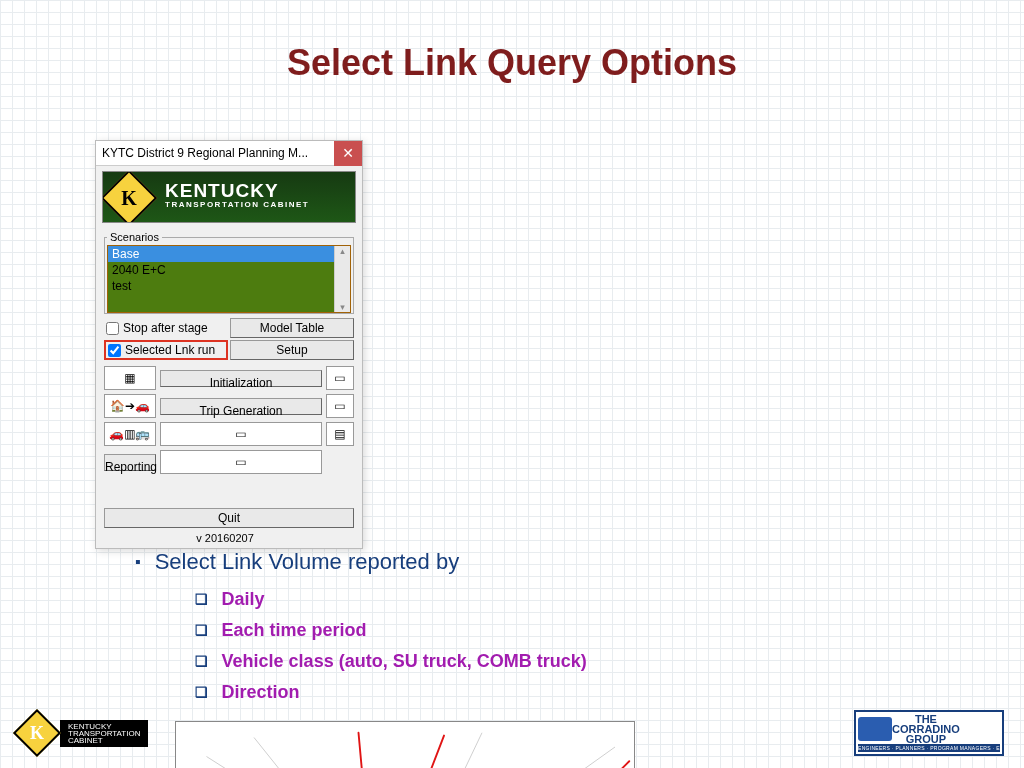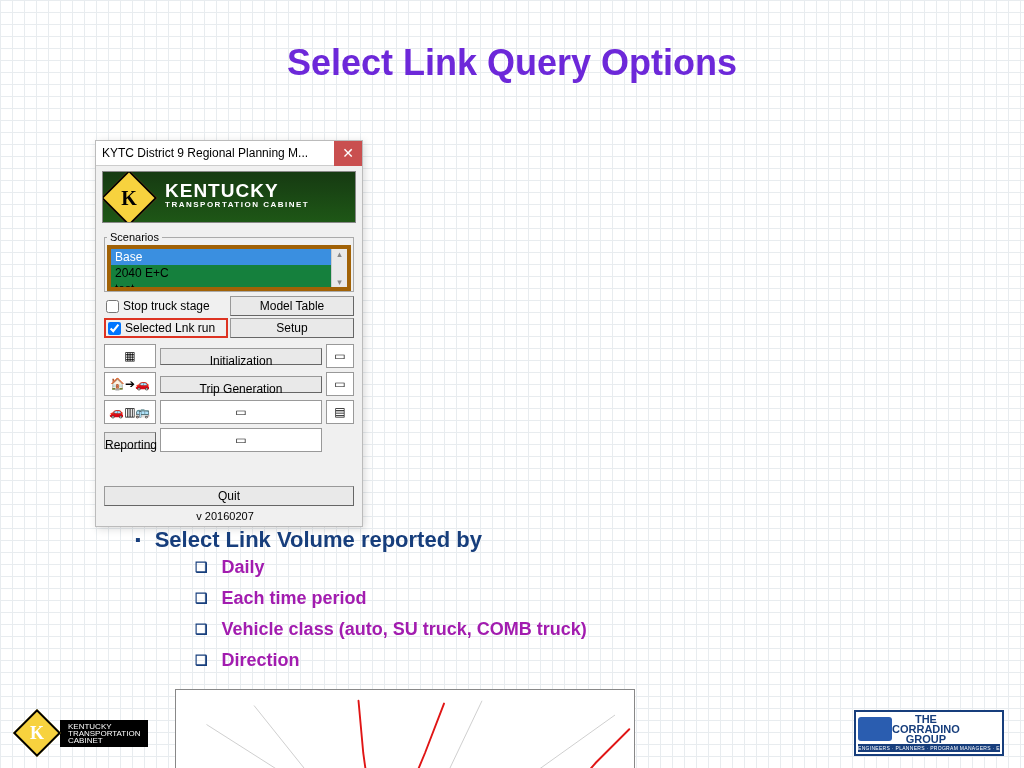--- a/index.html
+++ b/index.html
@@ -10,21 +10,21 @@
     position: relative;
     background-color: #fff;
     background-image:
       linear-gradient(#e8ecef 1px, transparent 1px),
       linear-gradient(90deg, #e8ecef 1px, transparent 1px);
     background-size: 12px 12px;
     overflow: hidden;
   }
   .title {
     text-align: center;
-    color: #6d28d9;
+    color: #7f1d1d;
     font-size: 36px;
     font-weight: bold;
     padding-top: 42px;
   }
   .content {
     position: absolute;
     top: 140px;
     left: 95px;
     right: 40px;
     display: flex;
@@ -101,23 +101,23 @@
   .banner .btxt .l1{ font-size:19px; line-height:18px;}
   .banner .btxt .l2{ font-size:8px; letter-spacing:1.5px;}
   fieldset.scen {
     margin: 0 8px 4px 8px;
     border: 1px solid #aaa;
     padding: 2px 2px 0 2px;
     background:#f0f0f0;
   }
   fieldset.scen legend { font-size: 11px; padding: 0 3px; }
   .scen-list {
-    border: 4px solid #a16207;
-    background: #15803d;
-    height: 46px;
+    border: 1px solid #a16207;
+    background: #4d7c0f;
+    height: 68px;
     overflow: hidden;
     position: relative;
   }
   .scen-list .row { padding: 1px 4px; font-size:12px; }
   .scen-list .row.sel { background: #3a8fe0; color:#fff; }
   .scen-scroll{
     position:absolute; right:0; top:0; bottom:0; width:16px;
     background:#e9e9e9; border-left:1px solid #ccc;
     display:flex; flex-direction:column; justify-content:space-between; align-items:center;
     color:#888; font-size:9px;
@@ -174,22 +174,22 @@
   }
   
   .right{
     flex:1;
     padding-left:40px;
     color:#173e7c;
   }
   .right h2{
     color:#173e7c;
     font-size:22px;
-    font-weight:bold;
-    margin-bottom:4px;
+    font-weight:normal;
+    margin-bottom:14px;
   }
   .right h2::before{
     content:"▪";
     color:#173e7c;
     margin-right:14px;
     font-size:16px;
     vertical-align:2px;
   }
   ul.opts{
     list-style:none;
@@ -299,21 +299,21 @@
         <div class="row">test</div>
         <div class="scen-scroll">
           <span>▴</span>
           <span>▾</span>
         </div>
       </div>
     </fieldset>
     <div class="chk-grid">
       <label>
         <input type="checkbox" style="">
-        <span>Stop truck stage</span>
+        <span>Stop after stage</span>
       </label>
       <button class="btn">Model Table</button>
       <label class="highlight">
         <input type="checkbox" checked="" style="">
         <span>Selected Lnk run</span>
       </label>
       <button class="btn">Setup</button>
     </div>
 
     <div class="stage-grid">

